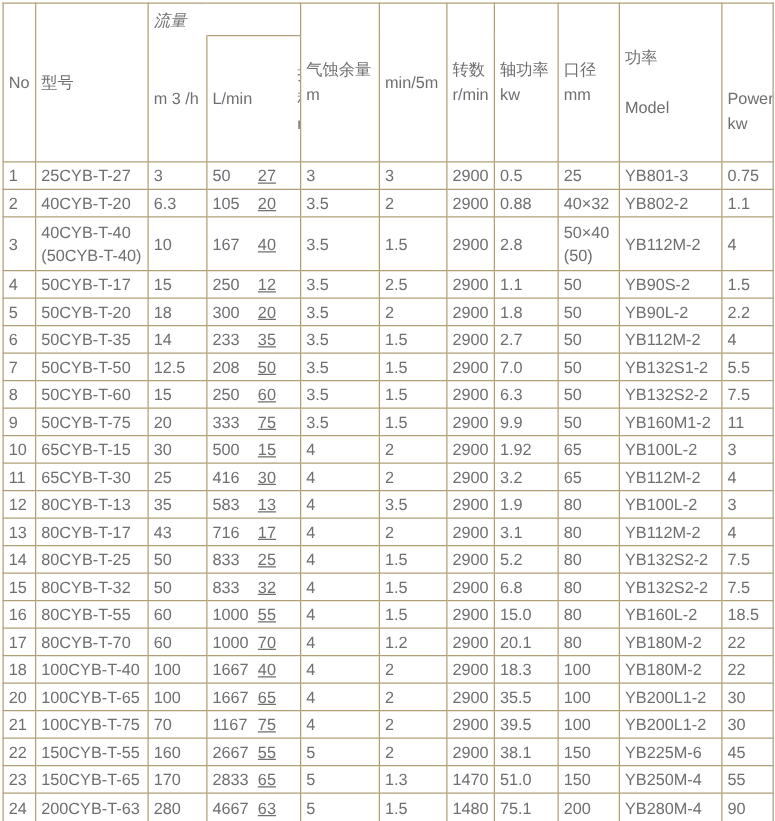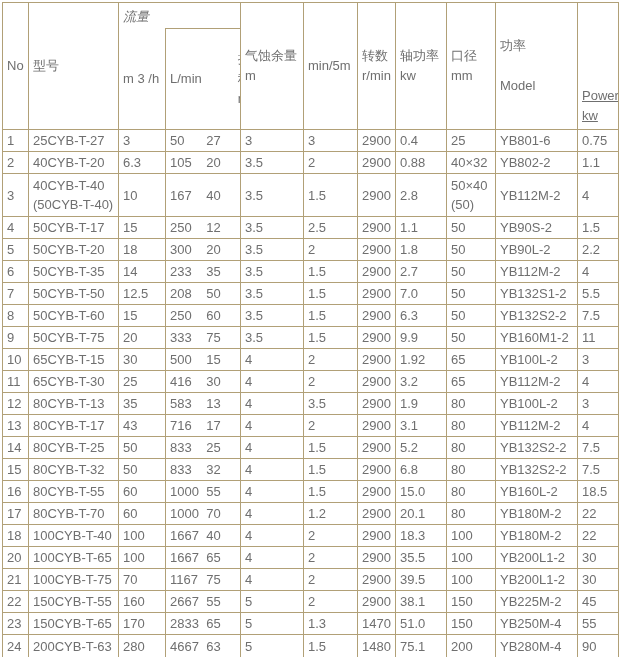--- a/index.html
+++ b/index.html
@@ -6,30 +6,30 @@
   body { width:620px; height:657px; font-family:"Liberation Sans", sans-serif; }
   table { border-collapse:collapse; table-layout:fixed; width:616px; margin:2px 0 0 2px;
           font-size:13px; color:#6f6f6f; }
   td { border:1px solid #b1a077; padding:1px 4px; vertical-align:middle;
        white-space:pre-line; overflow:hidden; line-height:19px; }
   thead td { line-height:20px; }
   tr.hr1 { height:26px; }
   tr.hr2 { height:40px; }
   td.liuliang { border-bottom:none; vertical-align:top; padding-top:4px;font-style:italic; }
   td.m3h { border-top:none; }
-  td.pwr { vertical-align:bottom; padding-bottom:3px;text-decoration:underline; }
+  td.pwr { vertical-align:bottom; padding-bottom:20px; }
   
   td.lmh { padding:0 4px; }
   .lmh-wrap { display:flex; height:100%; }
   .lmh-wrap .lm { width:52%; display:flex; align-items:center; }
   .lmh-wrap .yc { flex:1; display:flex; flex-direction:column; justify-content:center; white-space:pre-line;margin-left:36px; }
   
   .fh { display:flex; }
   .fh .lmin { width:55%; }
-  .fh .hd { flex:1; }
+  .fh .hd { flex:1;text-decoration:underline; }
   tbody tr { height:22px; }
   tbody tr.multi { height:auto; }
   tbody tr.multi td { padding-top:2px; padding-bottom:2px; }
 </style>
 </head>
 <body>
 
 <table>
   <colgroup>
     <col style="width:26px">
@@ -77,23 +77,23 @@
   </thead>
   <tbody id="rows">
       <tr>
         <td>1</td>
         <td>25CYB-T-27</td>
         <td>3</td>
         <td><div class="fh"><span class="lmin">50</span><span class="hd">27</span></div></td>
         <td>3</td>
         <td>3</td>
         <td>2900</td>
-        <td>0.4</td>
+        <td>0.5</td>
         <td>25</td>
-        <td>YB801-6</td>
+        <td>YB801-3</td>
         <td>0.75</td>
       </tr>
       <tr>
         <td>2</td>
         <td>40CYB-T-20</td>
         <td>6.3</td>
         <td><div class="fh"><span class="lmin">105</span><span class="hd">20</span></div></td>
         <td>3.5</td>
         <td>2</td>
         <td>2900</td>
@@ -341,21 +341,21 @@
       <tr>
         <td>22</td>
         <td>150CYB-T-55</td>
         <td>160</td>
         <td><div class="fh"><span class="lmin">2667</span><span class="hd">55</span></div></td>
         <td>5</td>
         <td>2</td>
         <td>2900</td>
         <td>38.1</td>
         <td>150</td>
-        <td>YB225M-2</td>
+        <td>YB225M-6</td>
         <td>45</td>
       </tr>
       <tr>
         <td>23</td>
         <td>150CYB-T-65</td>
         <td>170</td>
         <td><div class="fh"><span class="lmin">2833</span><span class="hd">65</span></div></td>
         <td>5</td>
         <td>1.3</td>
         <td>1470</td>

